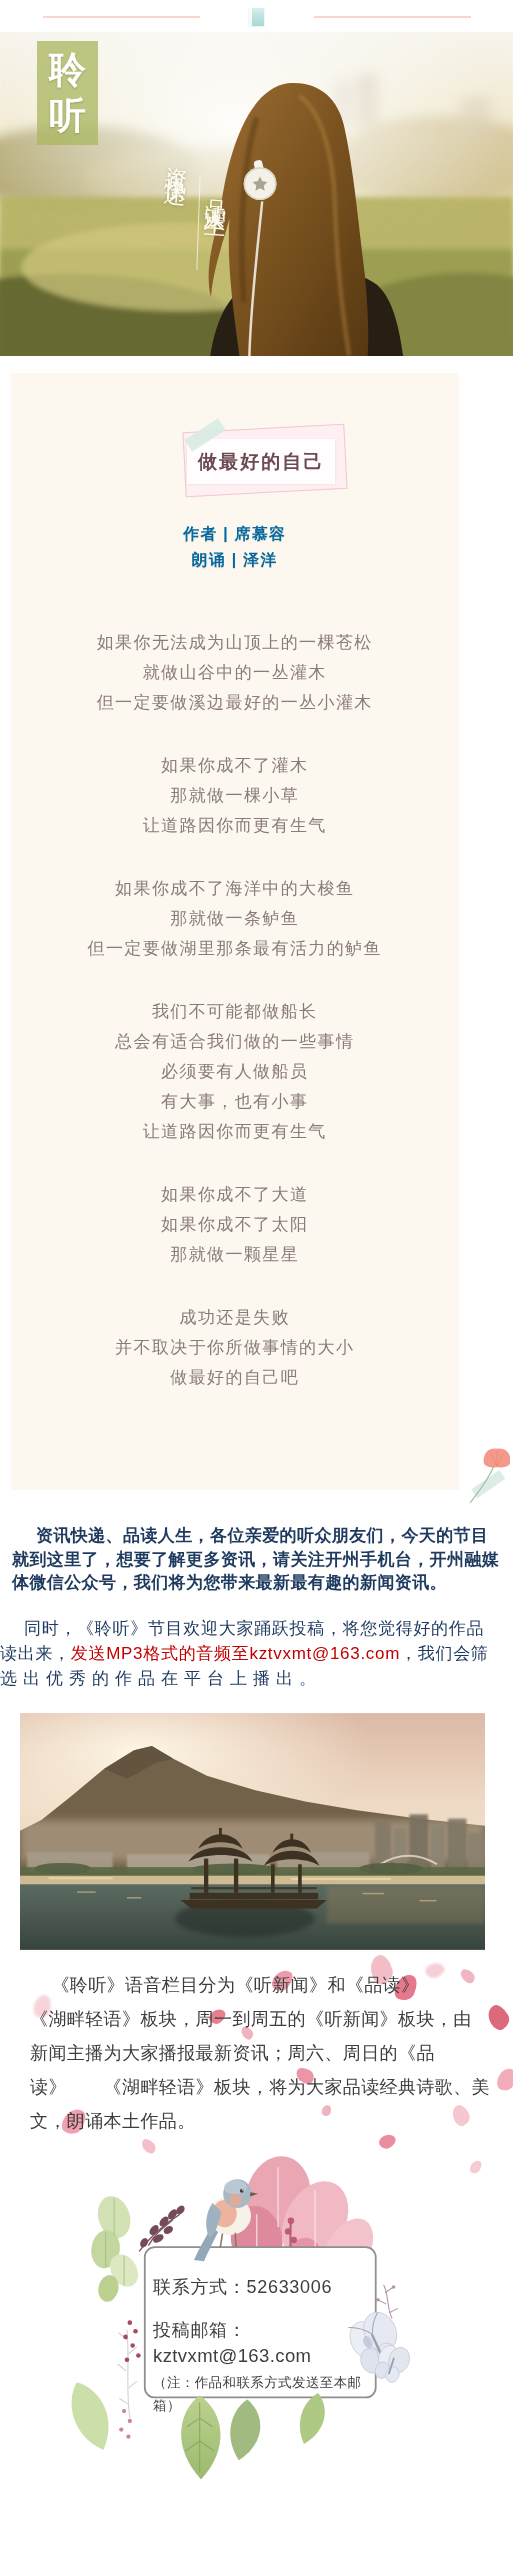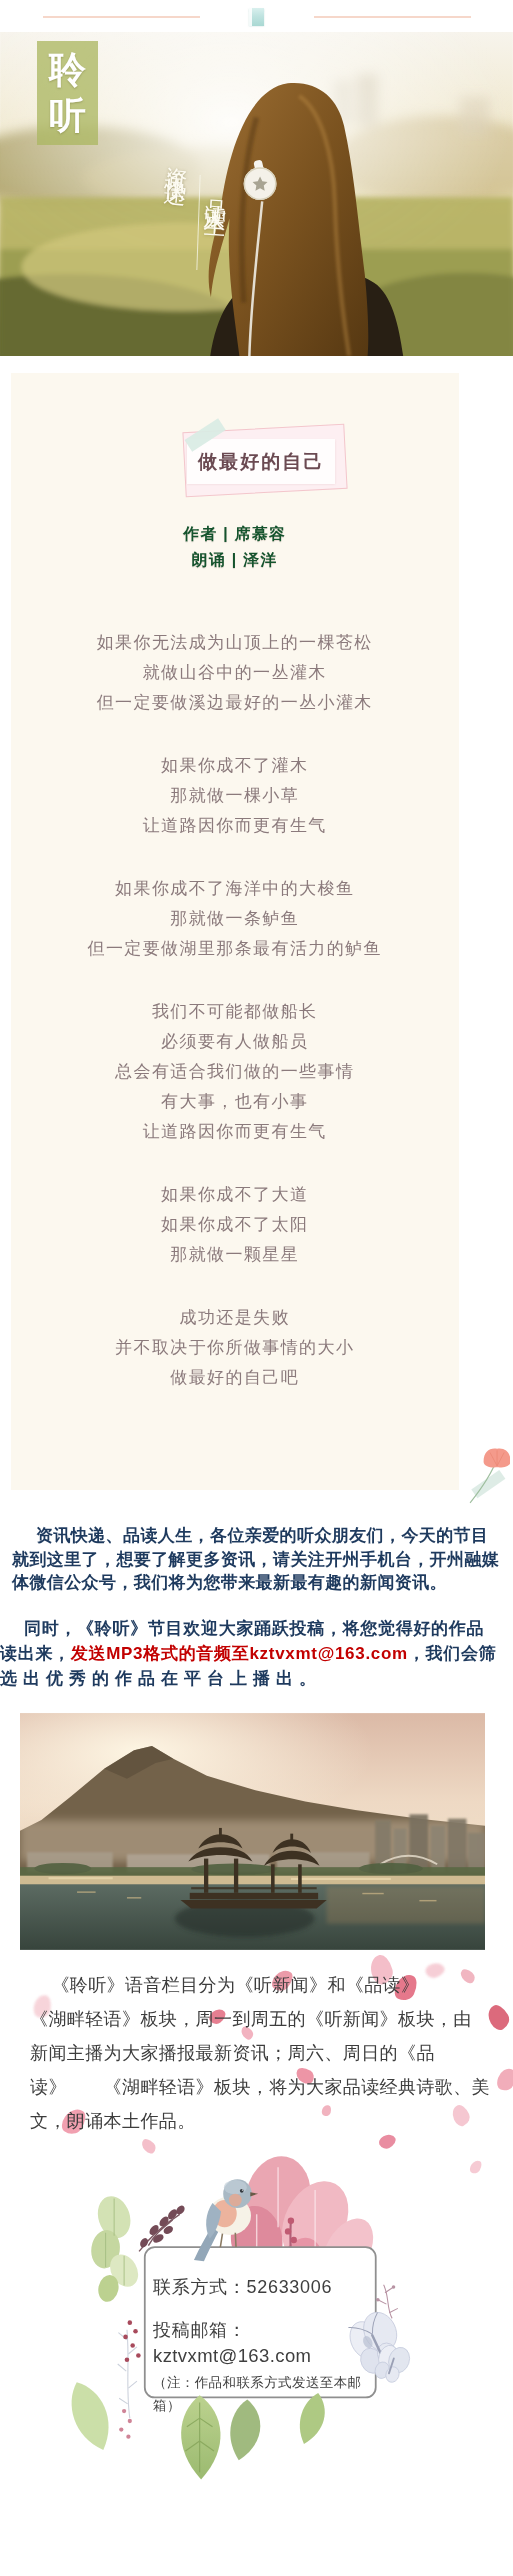--- a/index.html
+++ b/index.html
@@ -29,34 +29,34 @@
   .tagline-divider{position:absolute;left:198px;top:143px;width:1.4px;height:95px;background:rgba(250,250,240,.75);transform:rotate(2deg);}
 
   
   .poem-card{position:absolute;left:10.7px;top:373px;width:448px;height:1117px;background:#fcf8ef;}
   .title-wrap{position:absolute;left:173px;top:55px;width:160px;height:63px;}
   .title-pink{position:absolute;left:0;top:0;width:100%;height:100%;background:#fdeff2;border:0.7px solid #f3c6cb;transform:rotate(-3deg);}
   .title-white{position:absolute;left:3.6px;top:10.7px;width:148px;height:45px;background:#fffdfd;box-shadow:0 0.7px 2.1px rgba(205,160,160,.3);}
   .title-text{display:block;text-align:center;line-height:45px;font-size:19px;font-weight:bold;color:#6b4a52;letter-spacing:2.1px;}
   .tape{position:absolute;left:1.4px;top:0px;width:40px;height:13.5px;background:#d9ebe4;opacity:.92;transform:rotate(-33deg);}
   .byline{position:absolute;left:0;top:148px;width:100%;text-align:center;}
-  .byline div{font-size:15.7px;font-weight:bold;color:#14532d;line-height:26px;letter-spacing:1.4px;text-shadow:0 0.7px 0.7px rgba(190,170,160,.4);}
+  .byline div{font-size:15.7px;font-weight:bold;color:#0369a1;line-height:26px;letter-spacing:1.4px;text-shadow:0 0.7px 0.7px rgba(190,170,160,.4);}
   .poem{position:absolute;left:0;top:255px;width:100%;text-align:center;}
   .poem .stanza{margin-bottom:33px;}
   .poem-line{font-size:17px;line-height:30px;color:#8b7a7c;letter-spacing:1.4px;}
 
   
   .corner-flower{position:absolute;left:460px;top:1446px;}
 
   
   .para{position:absolute;white-space:nowrap;}
   .para1{left:0;top:1524px;width:513px;margin-left:12px;}
   .para1 .pline{font-size:17px;line-height:23.5px;font-weight:bold;color:#1e3a5e;letter-spacing:0.4px;}
   .para2{left:0;top:1616px;width:513px;}
-  .para2 .pline{font-size:17px;line-height:25px;font-weight:bold;letter-spacing:0.7px;}
+  .para2 .pline{font-size:17px;line-height:25px;font-weight:normal;letter-spacing:0.7px;}
   .pline.indent{text-indent:24px;}
   .pline.spaced{letter-spacing:6px;}
   .seg-navy{color:#1e3a5e;}
   .seg-red{color:#c20000;}
 
   .landscape{position:absolute;left:20px;top:1713px;width:465px;height:237px;}
 
   .petals{position:absolute;left:0;top:0;width:513px;height:2576px;pointer-events:none;}
   .petal{position:absolute;display:block;}
 
@@ -168,22 +168,22 @@
           <div class="poem-line">那就做一棵小草</div>
           <div class="poem-line">让道路因你而更有生气</div>
         </div>
         <div class="stanza">
           <div class="poem-line">如果你成不了海洋中的大梭鱼</div>
           <div class="poem-line">那就做一条鲈鱼</div>
           <div class="poem-line">但一定要做湖里那条最有活力的鲈鱼</div>
         </div>
         <div class="stanza">
           <div class="poem-line">我们不可能都做船长</div>
+          <div class="poem-line">总会有适合我们做的一些事情</div>
           <div class="poem-line">必须要有人做船员</div>
-          <div class="poem-line">总会有适合我们做的一些事情</div>
           <div class="poem-line">有大事，也有小事</div>
           <div class="poem-line">让道路因你而更有生气</div>
         </div>
         <div class="stanza">
           <div class="poem-line">如果你成不了大道</div>
           <div class="poem-line">如果你成不了太阳</div>
           <div class="poem-line">那就做一颗星星</div>
         </div>
         <div class="stanza">
           <div class="poem-line">成功还是失败</div>

